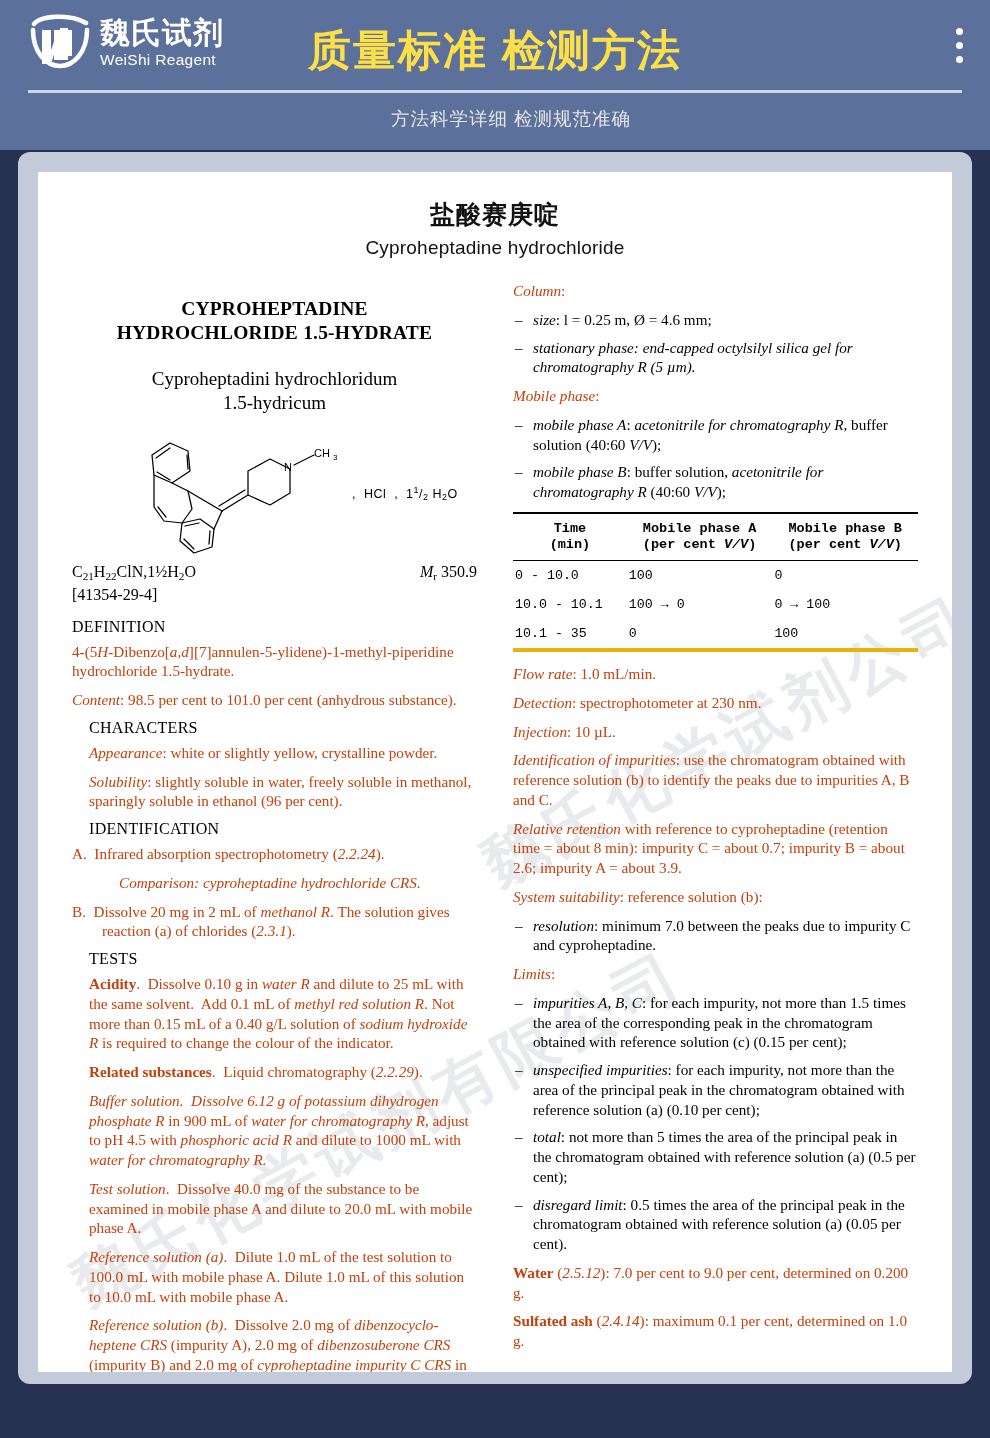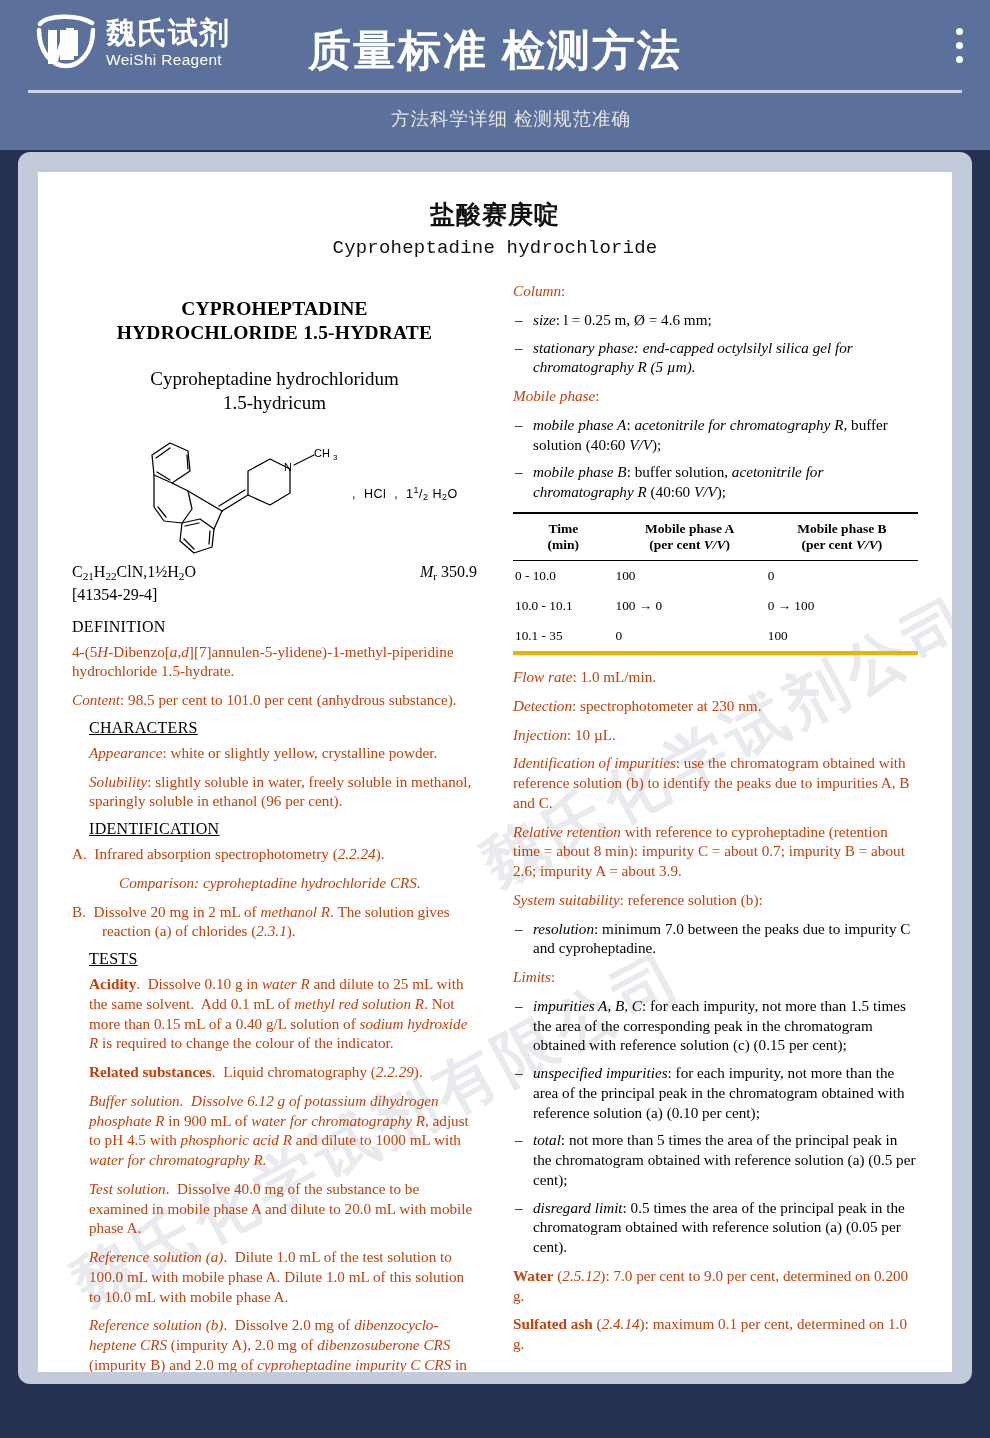--- a/index.html
+++ b/index.html
@@ -19,21 +19,21 @@
   .header {
     position: absolute;
     left: 0; top: 0;
     width: 990px;
     height: 150px;
     background: #5b719b;
     box-sizing: border-box;
   }
   .logo-block {
     position: absolute;
-    left: 36px; top: 14px;
+    left: 30px; top: 14px;
     display: flex;
     align-items: center;
     gap: 10px;
   }
   .logo-mark {
     width: 60px; height: 58px;
     position: relative;
   }
   .logo-text {
     display: flex;
@@ -56,21 +56,21 @@
     margin-top: 4px;
   }
   .header-title {
     position: absolute;
     left: 0; top: 22px;
     width: 990px;
     text-align: center;
     font-family: "Liberation Sans", sans-serif;
     font-size: 43px;
     font-weight: bold;
-    color: #ffffff;
+    color: #fde047;
     letter-spacing: 2px;
   }
   .dots-menu {
     position: absolute;
     right: 27px; top: 28px;
     display: flex;
     flex-direction: column;
     gap: 7px;
     align-items: center;
   }
@@ -152,21 +152,21 @@
   .doc-cn-title {
     text-align: center;
     font-family: "Liberation Sans", sans-serif;
     font-size: 25px;
     font-weight: bold;
     color: #111;
     letter-spacing: 1px;
   }
   .doc-en-title {
     text-align: center;
-    font-family: Liberation Mono, monospace;
+    font-family: Liberation Sans, sans-serif;
     font-size: 19px;
     color: #111;
     margin-top: 6px;
     letter-spacing: 0.2px;
   }
 
   
   .columns {
     display: flex;
     margin-top: 22px;
@@ -231,21 +231,20 @@
   .sec-head {
     font-size: 16px;
     margin: 14px 0 6px 0;
     letter-spacing: 0.3px;
   }
   .sec-head-ind {
     font-size: 16px;
     margin: 2px 0 6px 0;
     padding-left: 17px;
     letter-spacing: 0.3px;
-    text-decoration: underline;
   }
   .ind { padding-left: 17px; }
   .hang-b {
     padding-left: 30px;
     text-indent: -30px;
   }
 
   
   .dashlist { margin: 0 0 9px 0; }
   .dashitem {
@@ -263,20 +262,21 @@
 
   
   table.grad {
     width: 100%;
     border-collapse: collapse;
     margin: 10px 0 12px 0;
     font-size: 13.3px;
   }
   table.grad th, table.grad td {
     padding: 4px 2px;
+    font-family: Liberation Mono, monospace;
   }
   table.grad thead th {
     font-weight: bold;
     font-size: 13.5px;
     line-height: 1.2;
     padding: 7px 2px 7px 2px;
   }
   table.grad thead { border-top: 2px solid #000; border-bottom: 1.5px solid #000; }
   table.grad tbody { border-bottom: 4px solid #eab308; }
   table.grad tbody tr td { padding: 7px 2px; }
@@ -340,21 +340,21 @@
     <div class="columns">
 
       <div class="col">
 
         <div class="monotitle">
           <div>CYPROHEPTADINE</div>
           <div>HYDROCHLORIDE 1.5-HYDRATE</div>
         </div>
 
         <div class="latinname">
-          <div>Cyproheptadine hydrochloridum</div>
+          <div>Cyproheptadini hydrochloridum</div>
           <div>1.5-hydricum</div>
         </div>
 
         <div class="structure-wrap">
           <svg class="structure-svg" width="230" height="128" viewBox="0 0 230 128">
             <g stroke="#000" stroke-width="1.25" fill="none" stroke-linecap="round" stroke-linejoin="round">
 
               <polygon points="22,26 40,14 58,22 60,42 42,54 24,46"></polygon>
               <line x1="26" y1="29" x2="40" y2="19"></line>
               <line x1="57" y1="26" x2="58" y2="40"></line>

